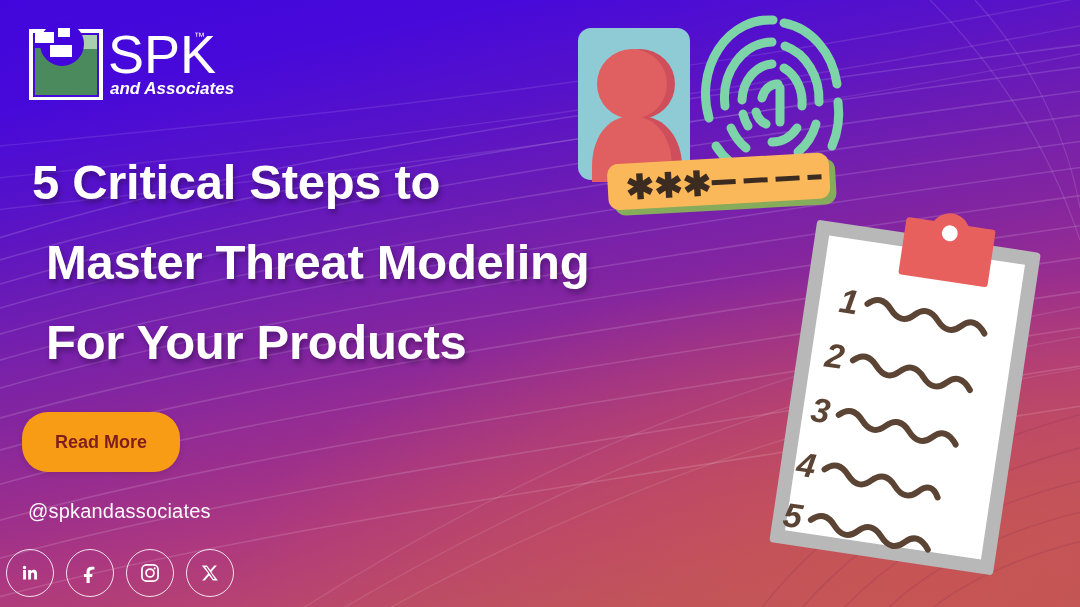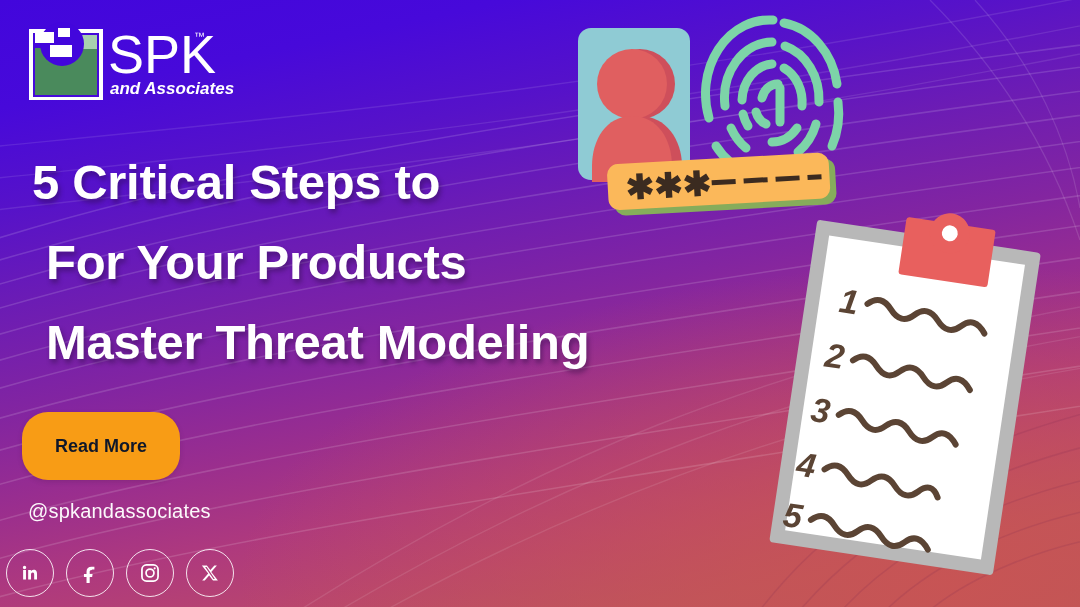--- a/index.html
+++ b/index.html
@@ -43,24 +43,24 @@
     line-height:80px;
     letter-spacing:-0.3px;
     text-shadow:2px 4px 5px rgba(40,10,60,0.45);
   }
   #headline .ln { display:block; white-space:nowrap; }
   #headline .ln2, #headline .ln3 { padding-left:14px; }
 
   
   #read-more {
     position:absolute; left:22px; top:412px;
-    width:158px; height:68px;
+    width:158px; height:60px;
     background:#F89C15;
     border:none; border-radius:26px;
-    color:#0f172a;
+    color:#7f1d1d;
     font-family:"Liberation Sans", sans-serif;
     font-size:18px; font-weight:700;
     cursor:pointer;
     box-shadow:0 2px 5px rgba(60,20,60,0.18);
   }
 
   
   #handle {
     position:absolute; left:28px; top:500px;
     color:#FFFFFF;
@@ -148,22 +148,22 @@
       <rect x="28" y="27" width="22" height="12" fill="#FFFFFF"></rect>
 
       <text x="86" y="55" font-family="'Liberation Sans', sans-serif" font-size="54" font-weight="300" fill="#FFFFFF" letter-spacing="0">SPK</text>
       <text x="172" y="22" font-family="'Liberation Sans', sans-serif" font-size="11" fill="#FFFFFF">™</text>
       <text x="88" y="76" font-family="'Liberation Sans', sans-serif" font-size="17" font-weight="700" font-style="italic" fill="#FFFFFF">and Associates</text>
     </svg>
   </div>
 
   <h1 id="headline">
     <span class="ln ln1">5 Critical Steps to</span>
+    <span class="ln ln2">Master Threat Modeling</span>
     <span class="ln ln3">For Your Products</span>
-    <span class="ln ln2">Master Threat Modeling</span>
   </h1>
 
   <button id="read-more">Read More</button>
 
   <div id="handle">@spkandassociates</div>
 
   <div id="social">
     <a class="social-btn" href="#">
       <span>
         <svg width="22" height="22" viewBox="0 0 24 24" fill="#FFFFFF" aria-hidden="true">

